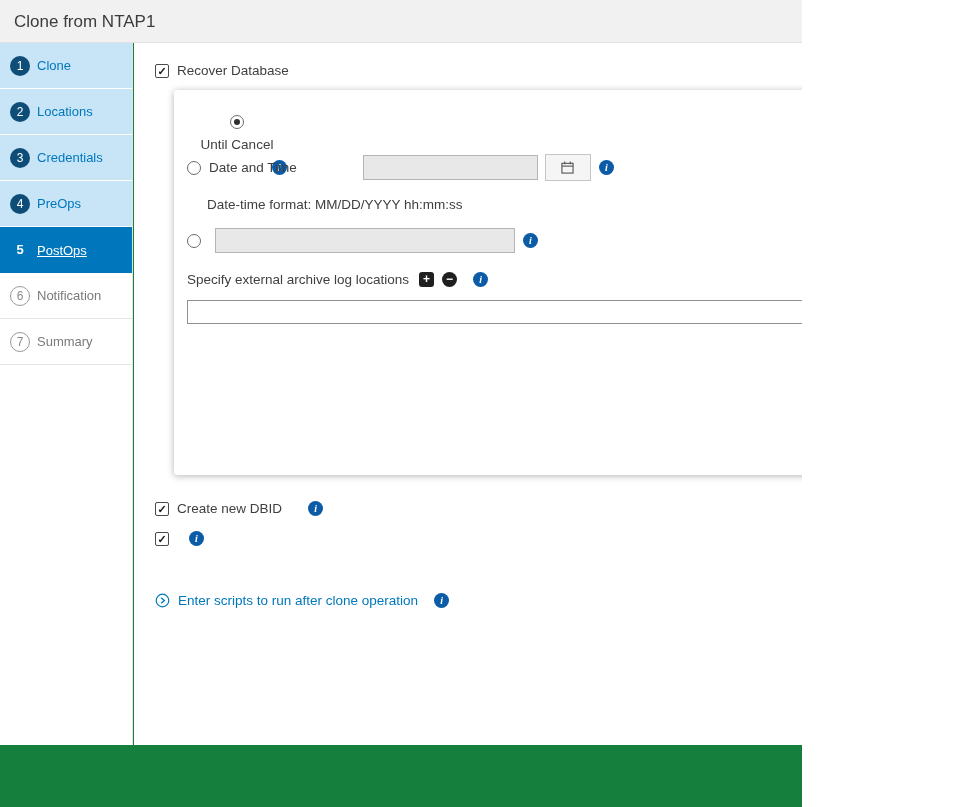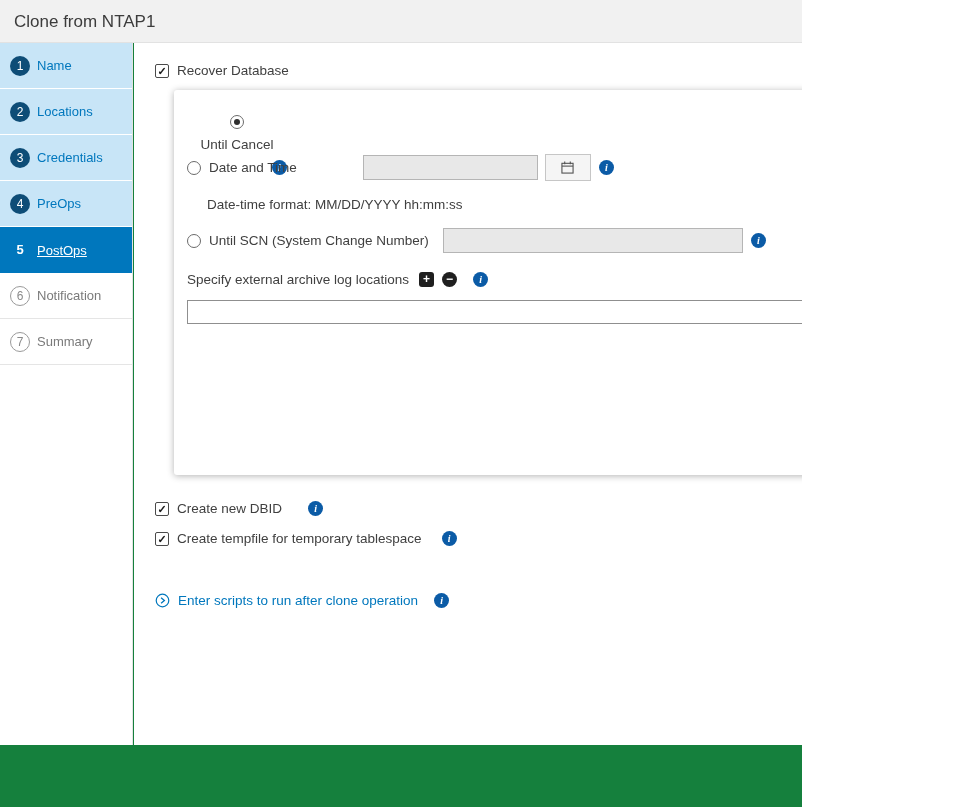--- a/index.html
+++ b/index.html
@@ -85,21 +85,21 @@
 <div class="app">
 
   <div class="header">
     <span class="title">Clone from NTAP1</span>
     <span class="close-x">×</span>
   </div>
 
   <div class="sidebar">
     <div class="step done">
       <span class="num">1</span>
-      <span class="step-label">Name</span>
+      <span class="step-label">Clone</span>
     </div>
     <div class="step done">
       <span class="num">2</span>
       <span class="step-label">Locations</span>
     </div>
     <div class="step done">
       <span class="num">3</span>
       <span class="step-label">Credentials</span>
     </div>
     <div class="step done">
@@ -149,21 +149,20 @@
         </span>
         <span class="info">i</span>
       </div>
 
       <div class="row" style="left:33px; top:107px;">
         <span class="lbl">Date-time format: MM/DD/YYYY hh:mm:ss</span>
       </div>
 
       <div class="row" style="left:13px; top:138px;">
         <span class="radio"></span>
-        <span class="lbl">Until SCN (System Change Number)</span>
         <input class="text-input" style="width: 300px; margin-left: 6px;" value="">
         <span class="info">i</span>
       </div>
 
       <div class="row" style="left:13px; top:182px;">
         <span class="lbl">Specify external archive log locations</span>
         <span class="sq-icon" style="margin-left:2px;">+</span>
         <span class="sq-icon round">−</span>
         <span class="info" style="margin-left:8px;">i</span>
       </div>
@@ -174,21 +173,20 @@
     </div>
 
     <div class="row" style="left:21px; top:458px;">
       <span class="checkbox">✓</span>
       <span class="lbl">Create new DBID</span>
       <span class="info" style="margin-left:18px;">i</span>
     </div>
 
     <div class="row" style="left:21px; top:488px;">
       <span class="checkbox">✓</span>
-      <span class="lbl">Create tempfile for temporary tablespace</span>
       <span class="info" style="margin-left:12px;">i</span>
     </div>
 
 
     <div class="row" style="left:21px; top:550px;">
       <svg width="15" height="15" viewBox="0 0 16 16">
         <circle cx="8" cy="8" r="6.7" fill="none" stroke="#0077bd" stroke-width="1.3"></circle>
         <path d="M6.5 5 L10 8 L6.5 11" fill="none" stroke="#0077bd" stroke-width="1.4"></path>
       </svg>
       <span class="link">Enter scripts to run after clone operation</span>

